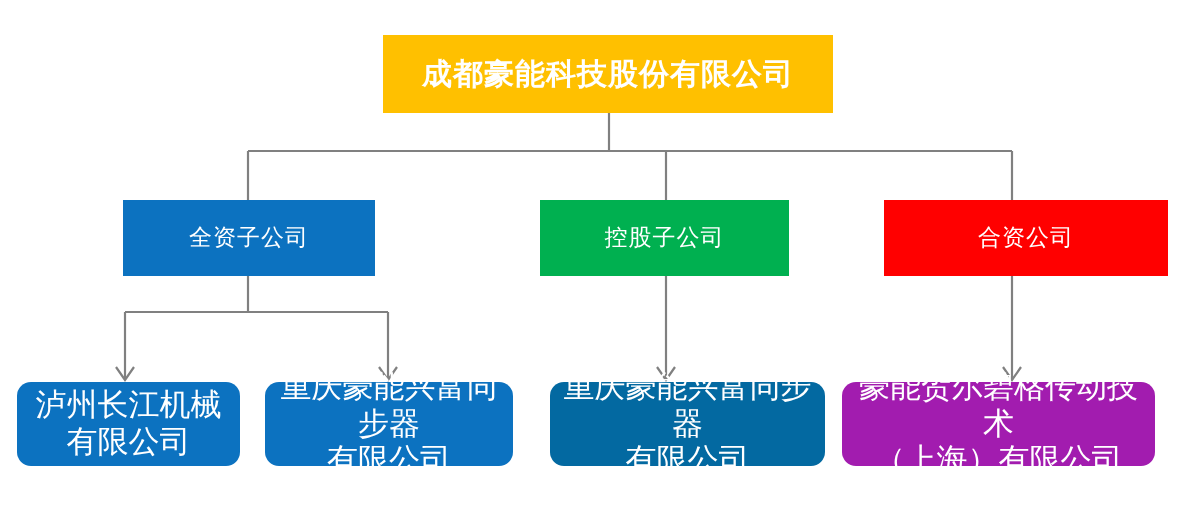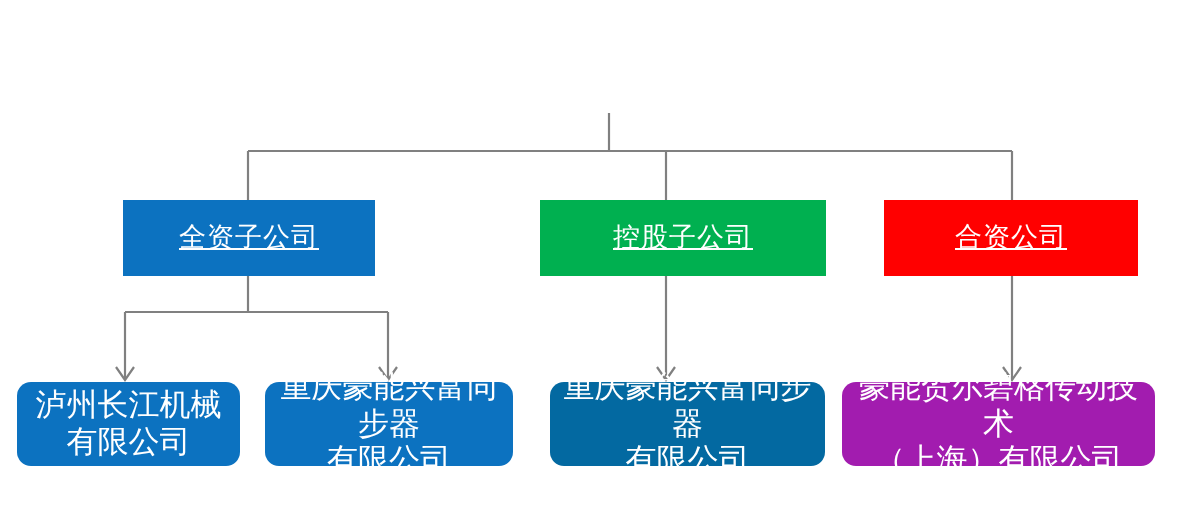--- a/index.html
+++ b/index.html
@@ -42,38 +42,37 @@
     width: 450px;
     height: 78px;
     background: #FFC000;
     font-size: 30px;
     font-weight: bold;
     letter-spacing: 1px;
   }
   .node-category {
     top: 200px;
     height: 76px;
-    font-size: 27px;
+    font-size: 23px;
     font-weight: normal;
     letter-spacing: 1px;
-    text-decoration: underline;
   }
   .cat-wholly {
     left: 123px;
     width: 252px;
     background: #0C72C0;
   }
   .cat-holding {
     left: 540px;
-    width: 286px;
+    width: 249px;
     background: #00B050;
   }
   .cat-joint {
     left: 884px;
-    width: 254px;
+    width: 284px;
     background: #FF0000;
   }
   .node-leaf {
     top: 382px;
     height: 84px;
     border-radius: 14px;
     font-size: 31px;
     font-weight: normal;
     padding: 0 6px;
   }
@@ -124,20 +123,21 @@
       <path d="M 1012 276 L 1012 379"></path>
     </g>
     <g stroke="#808080" stroke-width="2.2" fill="none" stroke-linecap="butt" stroke-linejoin="miter">
       <path d="M 116 367 L 125 380 L 134 367"></path>
       <path d="M 379 367 L 388 380 L 397 367"></path>
       <path d="M 657 367 L 666 380 L 675 367"></path>
       <path d="M 1003 367 L 1012 380 L 1021 367"></path>
     </g>
   </svg>
 
+  <div class="node node-root">成都豪能科技股份有限公司</div>
 
   <div class="node node-category cat-wholly">全资子公司</div>
 
   <div class="node node-category cat-holding">控股子公司</div>
 
   <div class="node node-category cat-joint">合资公司</div>
 
   <div class="node node-leaf leaf-1">泸州长江机械
 有限公司</div>
 

